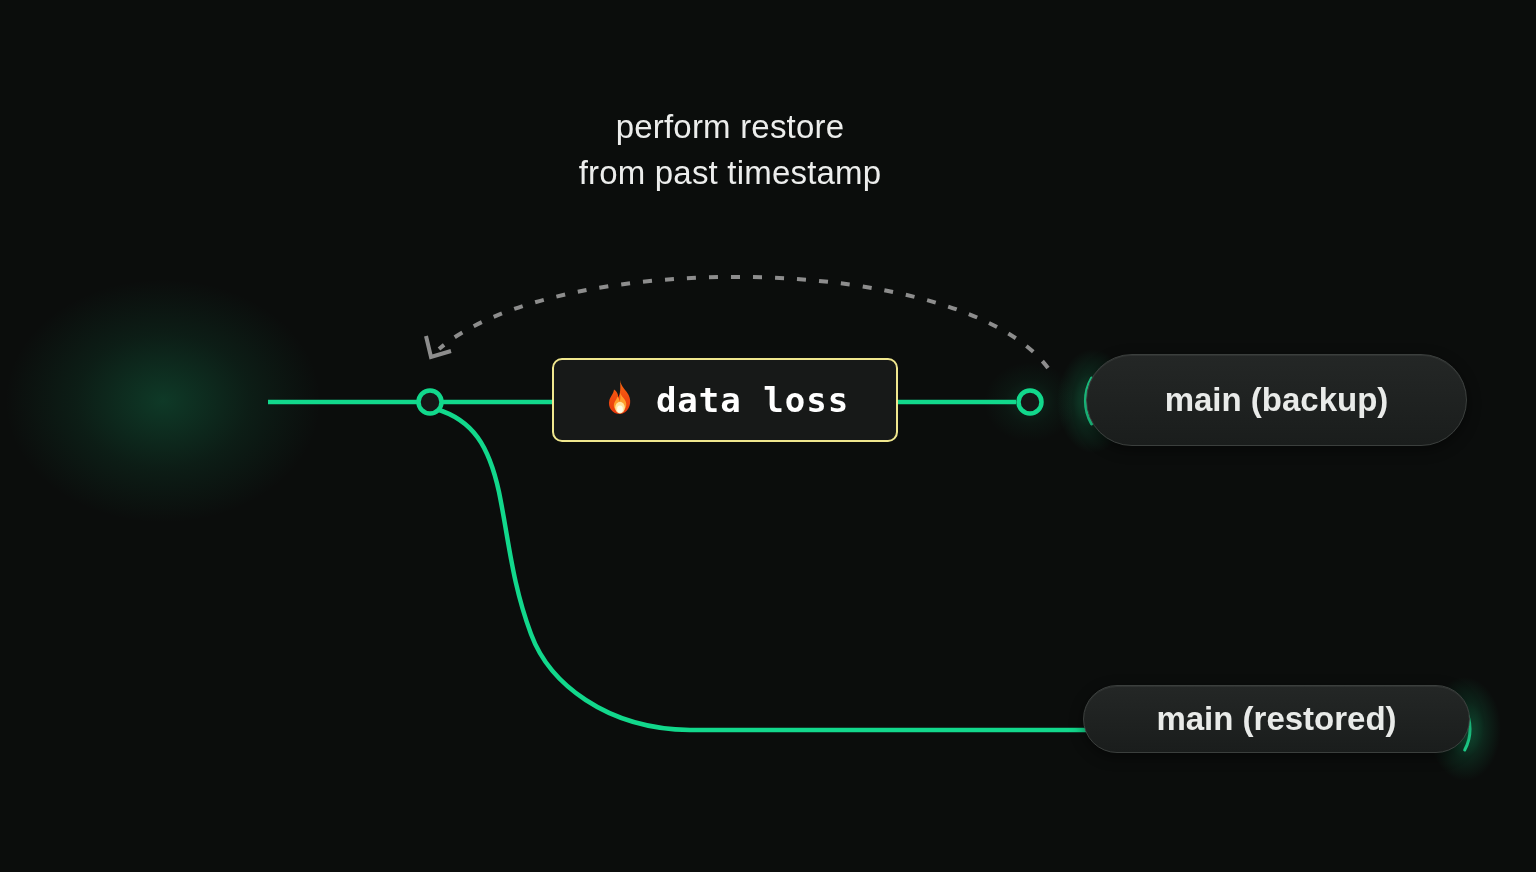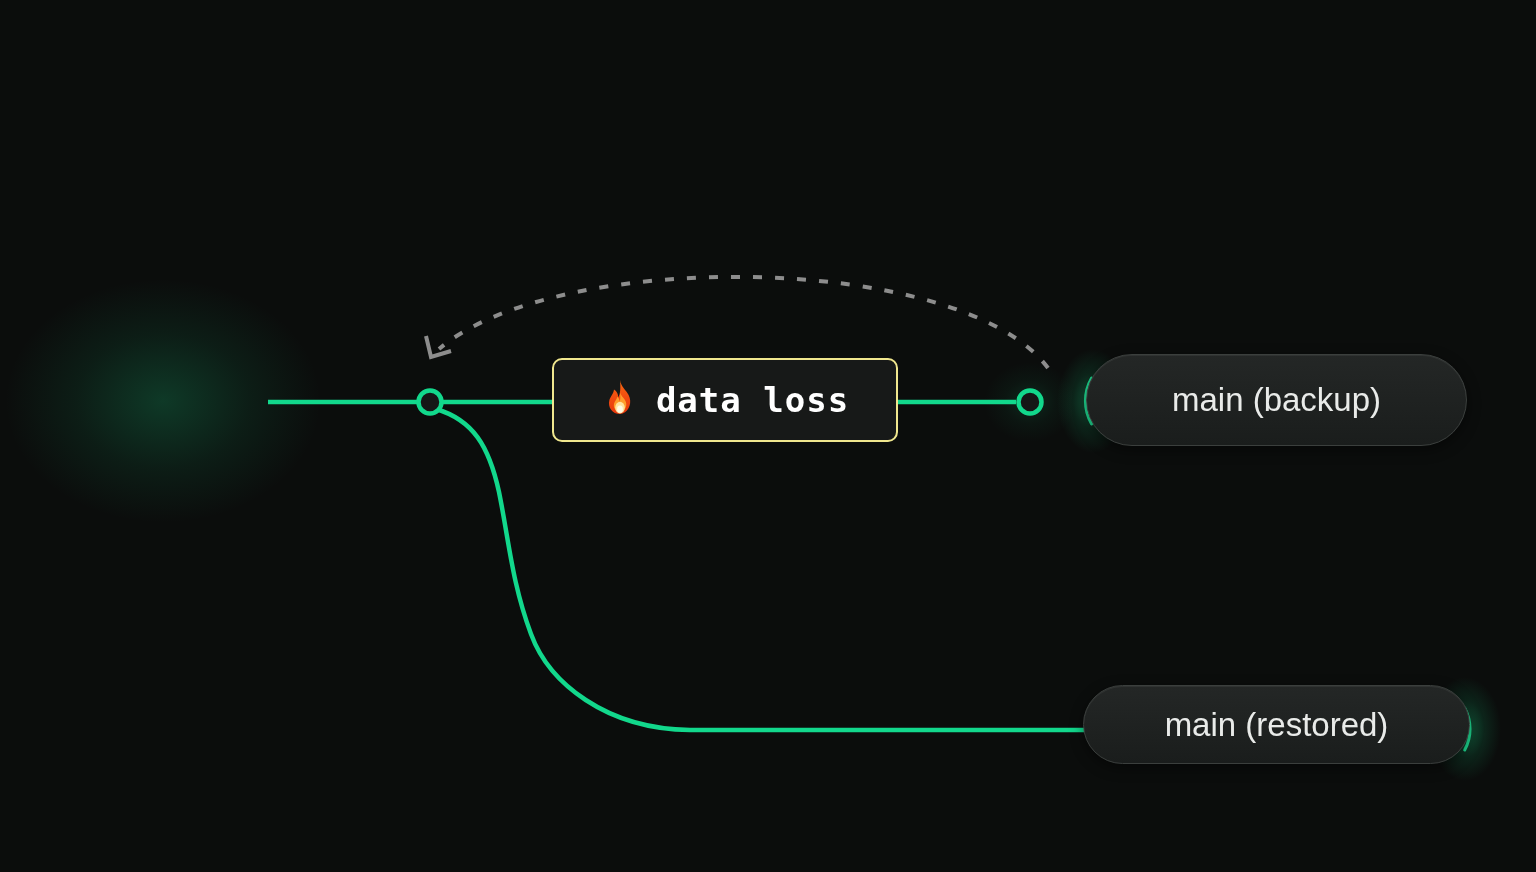--- a/index.html
+++ b/index.html
@@ -58,33 +58,34 @@
         rgba(27, 214, 135, 0) 72%),
       #101312;
     box-shadow: 0 0 46px 6px rgba(27, 214, 135, 0.10);
   }
   .node-gray {
     border: 1px solid #3b3f3d;
     background: linear-gradient(180deg, #242726 0%, #1a1d1c 100%);
     color: #e9ebe9;
     box-shadow: inset 0 1px 0 rgba(255, 255, 255, 0.06),
                 0 4px 14px rgba(0, 0, 0, 0.45);
+    font-weight: bold;
   }
   .node-backup {
     left: 1086px;
     top: 354px;
     width: 381px;
     height: 92px;
     font-size: 33px;
   }
   .node-restored {
     left: 1083px;
     top: 685px;
     width: 387px;
-    height: 79px;
+    height: 68px;
     font-size: 33px;
   }
   .event-box {
     position: absolute;
     left: 552px;
     top: 358px;
     width: 346px;
     height: 84px;
     box-sizing: border-box;
     border: 2.5px solid #f0e78e;
@@ -141,20 +142,24 @@
     <path d="M 1048 368 C 962 252 557 248 439 349" stroke="#8d8d8d" stroke-width="4" fill="none" stroke-dasharray="9 13"></path>
     <path d="M 426 336 L 431 357 L 451 351" stroke="#8d8d8d" stroke-width="4" fill="none" stroke-linecap="butt" stroke-linejoin="miter"></path>
 
     <circle cx="430" cy="402" r="11.5" fill="#151716" stroke="#12d88c" stroke-width="4.5"></circle>
     <circle cx="1030" cy="402" r="11.5" fill="#151716" stroke="#12d88c" stroke-width="4.5"></circle>
 
     <path d="M 1091.6 378 A 46 46 0 0 0 1091.6 424" stroke="#1fdb92" stroke-width="3" fill="none" stroke-linecap="round"></path>
     <path d="M 1464.7 708 A 44 44 0 0 1 1464.7 750" stroke="#1fdb92" stroke-width="3" fill="none" stroke-linecap="round"></path>
   </svg>
 
+  <div class="caption">
+    <div>perform restore</div>
+    <div>from past timestamp</div>
+  </div>
 
 
   <div class="node node-gray node-backup">
     <span>main (backup)</span>
   </div>
 
   <div class="node node-gray node-restored">
     <span>main (restored)</span>
   </div>
 

